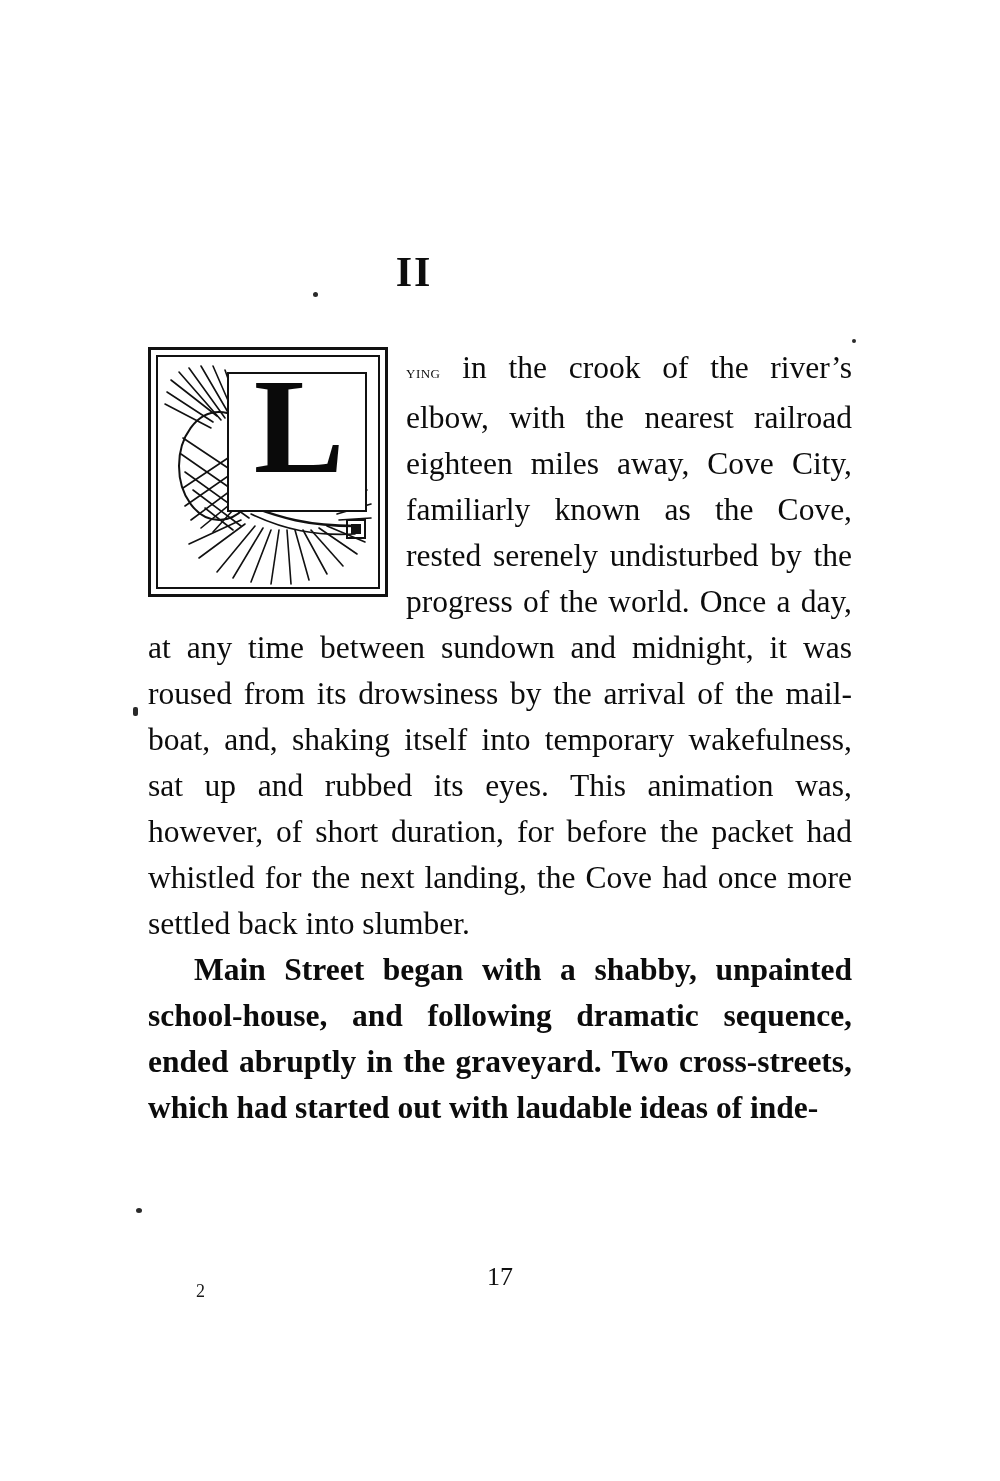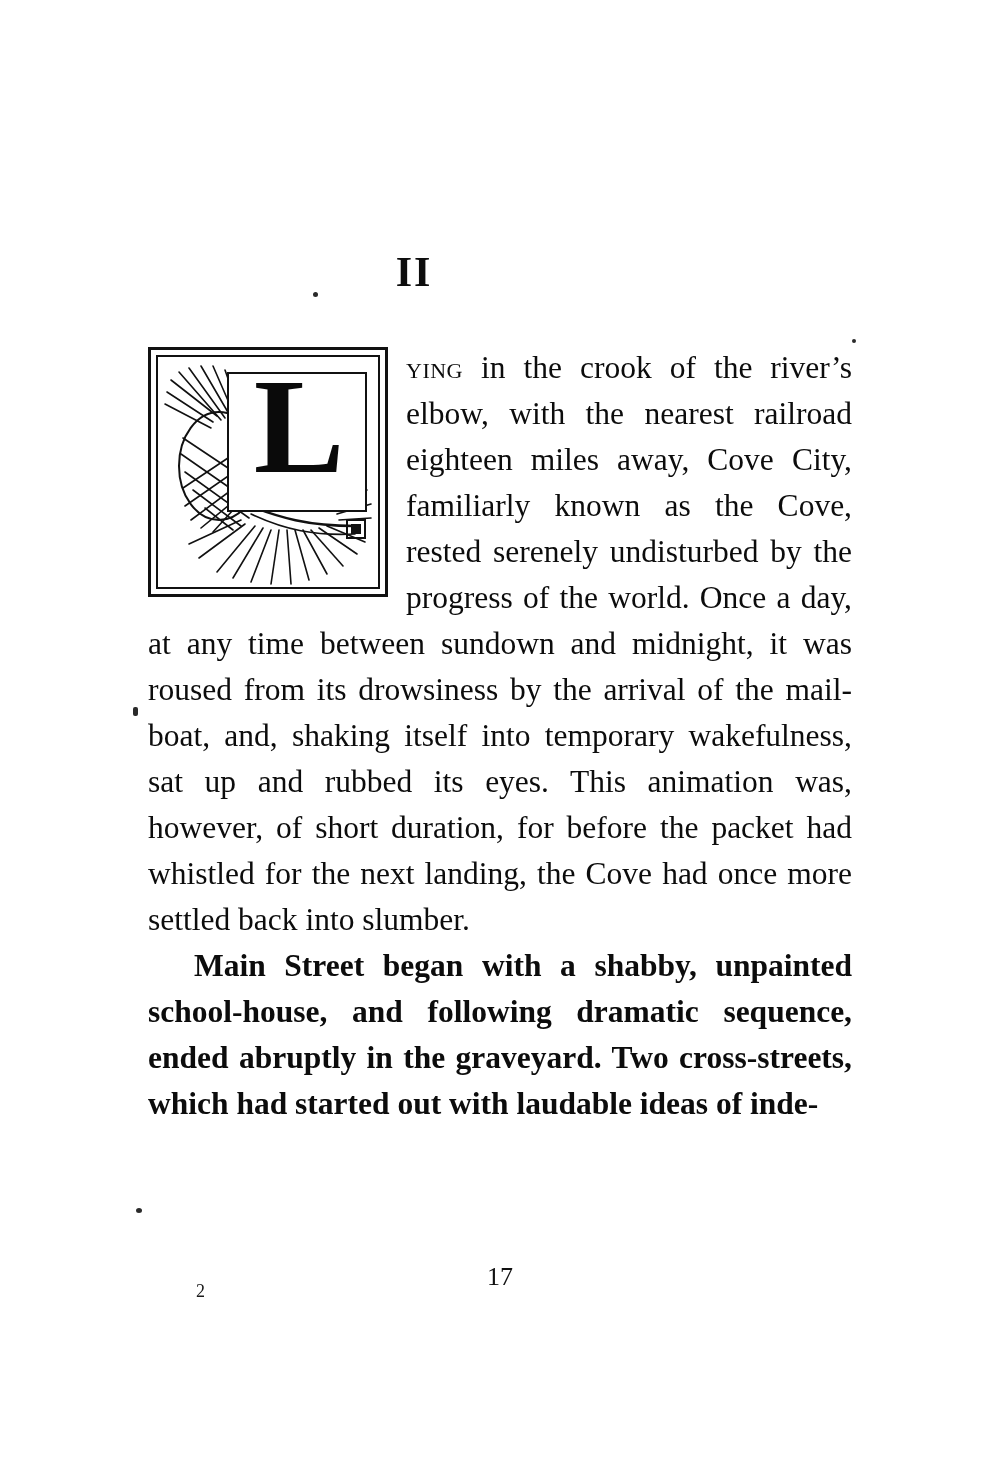--- a/index.html
+++ b/index.html
@@ -96,21 +96,21 @@
   .ornament-svg {
     position: absolute;
     left: 8px;
     top: 8px;
     width: 224px;
     height: 234px;
   }
 
   .first-line-caps {
     font-variant: small-caps;
-    font-size: 31px;
+    font-size: 18px;
     letter-spacing: 0.5px;
   }
 
   p.para {
     margin: 0;
     text-indent: 0;
   }
   p.para.indented {
     text-indent: 46px;
     font-weight: bold;

